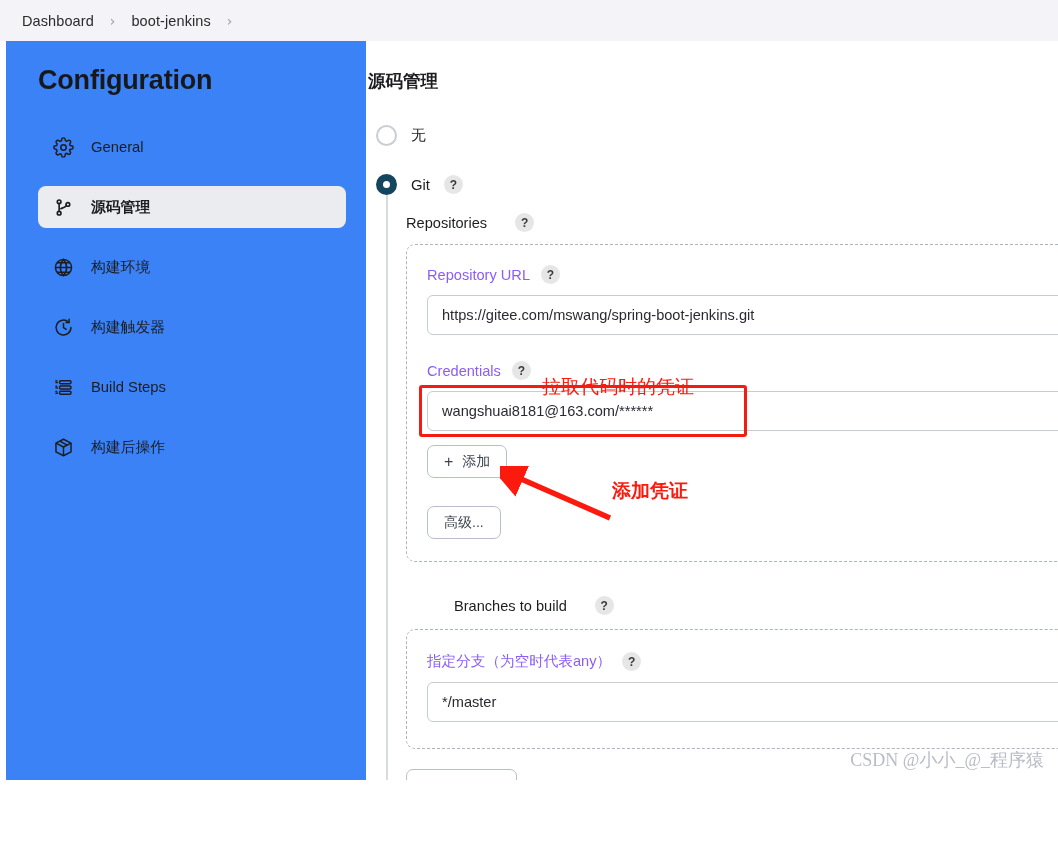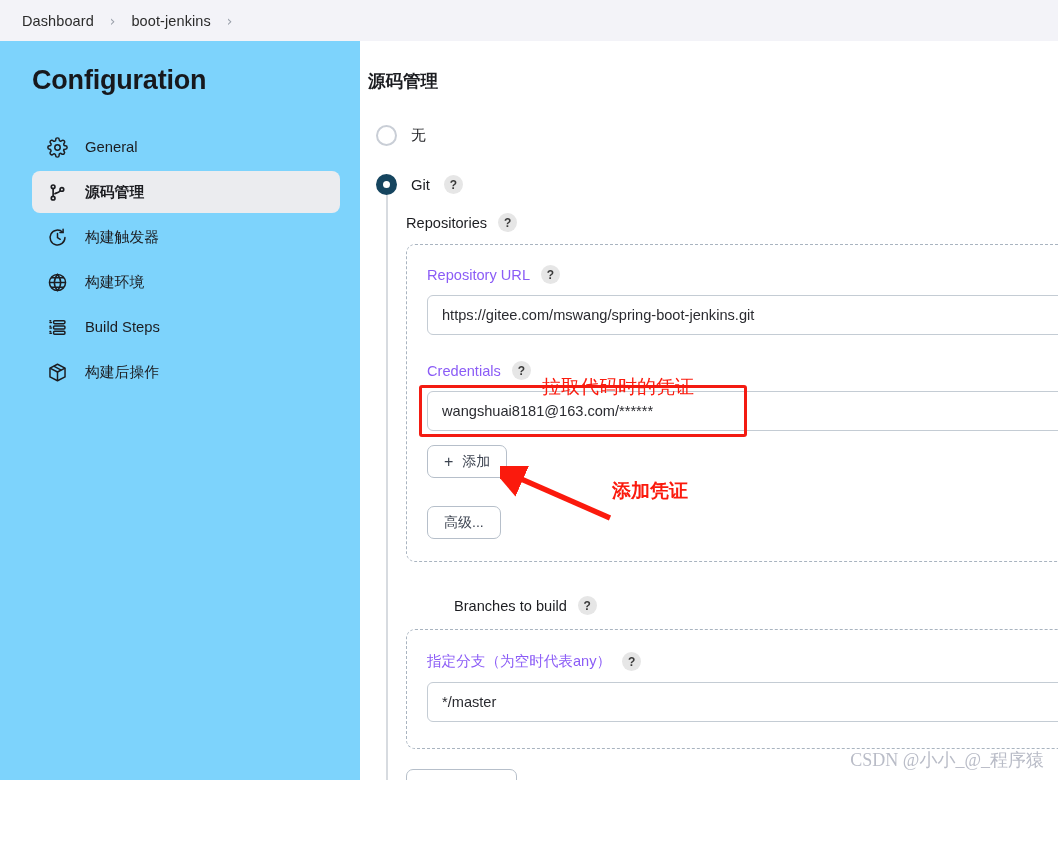--- a/index.html
+++ b/index.html
@@ -21,28 +21,28 @@
     font-size: 14.5px; color: #2b2b2b; letter-spacing: .1px;
     padding: 0 6px; white-space: nowrap;
   }
   .bc-sep {
     font-size: 14px; color: #9aa0aa; padding: 0 10px;
     font-family: "DejaVu Sans", sans-serif;
   }
 
   
   .sidebar {
-    position: absolute; left: 0; top: 41px; width: 360px; height: 811px;
-    background: #7dd3fc; padding: 24px 20px 0 32px;
+    position: absolute; left: 6px; top: 41px; width: 360px; height: 811px;
+    background: #3b82f6; padding: 24px 20px 0 32px;
   }
   .page-title {
     font-size: 27px; font-weight: bold; color: #17181c;
     letter-spacing: -0.2px; margin-bottom: 30px;
   }
-  .nav-list { display: flex; flex-direction: column; gap: 3px; }
+  .nav-list { display: flex; flex-direction: column; gap: 18px; }
   .nav-item {
     display: flex; align-items: center; gap: 17px;
     height: 42px; padding: 0 14px; border-radius: 8px;
     cursor: pointer;
   }
   .nav-item.active { background: #ebecef; }
   .nav-ico {
     width: 22px; height: 22px; flex: 0 0 22px;
     display: flex; align-items: center; justify-content: center;
     color: #1c1d21;
@@ -87,21 +87,21 @@
     vertical-align: middle; cursor: pointer; flex: 0 0 19px;
     font-family: "Liberation Sans", sans-serif;
   }
 
   
   .git-block {
     margin-left: 22px; padding-left: 18px;
     border-left: 2px solid #d7dbe0;
     padding-top: 18px;
   }
-  .field-label-row { display: flex; align-items: center; gap: 11px; }
+  .field-label-row { display: flex; align-items: center; gap: 28px; }
   .field-label { font-size: 14.6px; color: #1c1d21; }
 
   
   .dashed-box {
     margin-top: 12px;
     border: 1px dashed #a9b4c0; border-radius: 9px;
     padding: 20px 0 22px 20px;
     width: 720px;          
   }
   .dashed-box.branch { padding: 22px 0 26px 20px; margin-top: 14px; }
@@ -203,39 +203,39 @@
             <circle cx="17" cy="8.5" r="2.1"></circle>
             <path d="M7 7.6v8.8"></path>
             <path d="M15.1 9.9c-1.6 2.3-4.3 2.6-6.1 3.4"></path>
           </svg>
         </span>
         <span class="nav-label">源码管理</span>
       </div>
 
       <div class="nav-item">
         <span class="nav-ico">
-          <svg width="21" height="21" viewBox="0 0 24 24" fill="none" stroke="#1c1d21" stroke-width="1.7" stroke-linecap="round">
-            <path d="M20.5 12a8.5 8.5 0 1 1-2.6-6.1"></path>
-            <path d="M18.4 2.6v3.6h-3.6"></path>
-            <path d="M12 7.4V12l3.1 2.1"></path>
-          </svg>
-        </span>
-        <span class="nav-label">构建触发器</span>
-      </div>
-
-      <div class="nav-item">
-        <span class="nav-ico">
           <svg width="21" height="21" viewBox="0 0 24 24" fill="none" stroke="#1c1d21" stroke-width="1.7">
             <circle cx="12" cy="12" r="9.2"></circle>
             <path d="M2.8 12h18.4"></path>
             <path d="M12 2.8c2.4 2.6 3.6 5.8 3.6 9.2s-1.2 6.6-3.6 9.2c-2.4-2.6-3.6-5.8-3.6-9.2S9.6 5.4 12 2.8z"></path>
             <path d="M4.6 6.6h14.8M4.6 17.4h14.8"></path>
           </svg>
         </span>
         <span class="nav-label">构建环境</span>
+      </div>
+
+      <div class="nav-item">
+        <span class="nav-ico">
+          <svg width="21" height="21" viewBox="0 0 24 24" fill="none" stroke="#1c1d21" stroke-width="1.7" stroke-linecap="round">
+            <path d="M20.5 12a8.5 8.5 0 1 1-2.6-6.1"></path>
+            <path d="M18.4 2.6v3.6h-3.6"></path>
+            <path d="M12 7.4V12l3.1 2.1"></path>
+          </svg>
+        </span>
+        <span class="nav-label">构建触发器</span>
       </div>
 
       <div class="nav-item">
         <span class="nav-ico">
           <svg width="21" height="21" viewBox="0 0 24 24" fill="none" stroke="#1c1d21" stroke-width="1.7" stroke-linecap="round">
             <rect x="7.5" y="4.2" width="13" height="3.4" rx="1.2"></rect>
             <rect x="7.5" y="10.3" width="13" height="3.4" rx="1.2"></rect>
             <rect x="7.5" y="16.4" width="13" height="3.4" rx="1.2"></rect>
             <path d="M3.4 4.4h.8M3.4 6.4h1.6M3.4 10.5h.8M3.4 12.5h1.6M3.4 16.6h.8M3.4 18.6h1.6"></path>
           </svg>

